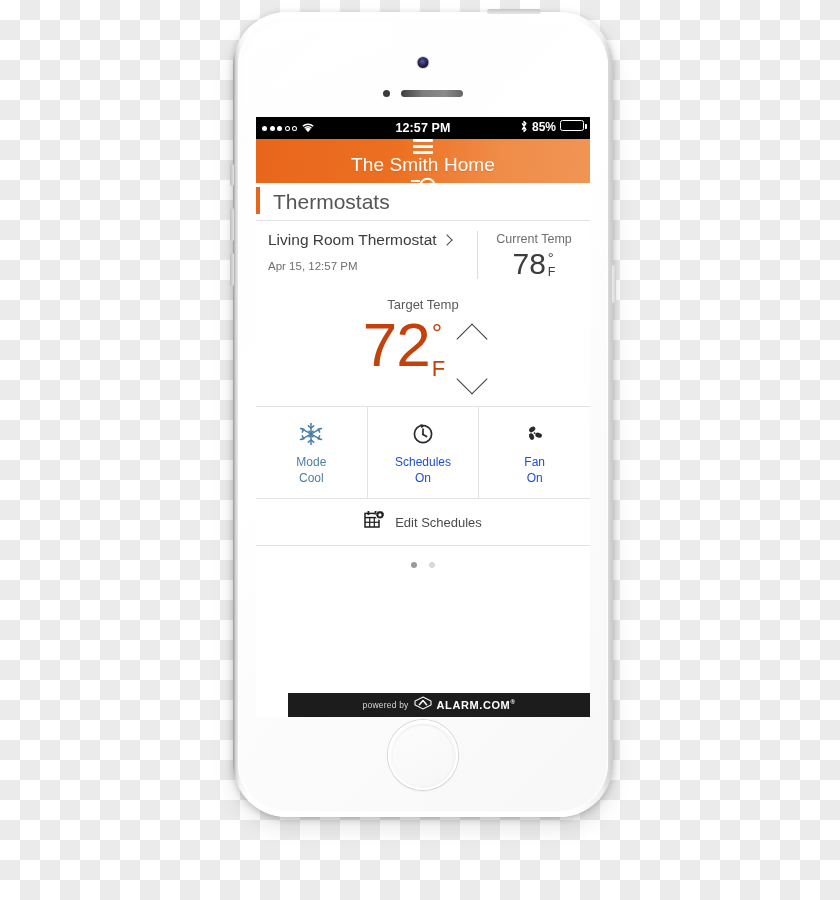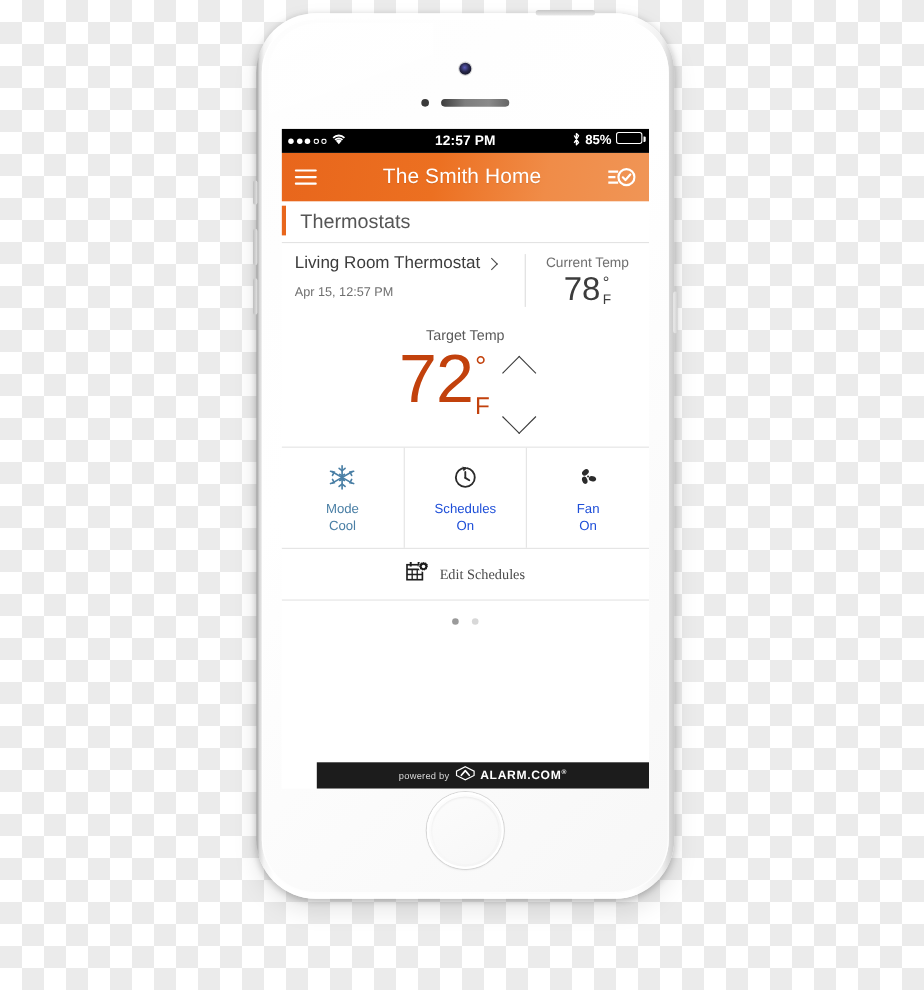--- a/index.html
+++ b/index.html
@@ -208,20 +208,21 @@
 
   
   .app-header {
     height: 44px;
     background: linear-gradient(100deg, #e8661c 0%, #ec7021 42%, #f08c48 72%, #f09556 100%);
     display: flex;
     align-items: center;
     justify-content: space-between;
     padding: 0 12px;
     color: #ffffff;
+    flex-direction: column;
   }
   .hamburger { width: 20px; display: flex; flex-direction: column; gap: 3.5px; cursor: pointer; }
   .hamburger span { display: block; height: 2.5px; background: #ffffff; border-radius: 1px; }
   .app-title {
     font-size: 19px;
     font-weight: 400;
     letter-spacing: 0.1px;
     text-shadow: 0 1px 1px rgba(0,0,0,0.10);
   }
   .checklist-icon { width: 26px; height: 20px; cursor: pointer; }
@@ -235,21 +236,21 @@
     position: relative;
   }
   .section-accent {
     position: absolute;
     left: 0; top: 4px;
     width: 4px; height: 27px;
     background: #e8661c;
   }
   .section-title {
     padding-left: 17px;
-    font-size: 18px;
+    font-size: 21px;
     color: #555555;
     font-weight: 400;
   }
 
   
   .thermo-row {
     display: flex;
     padding: 10px 0 12px 0;
   }
   .thermo-left {
@@ -386,21 +387,21 @@
   
   .edit-row {
     height: 47px;
     display: flex;
     align-items: center;
     justify-content: center;
     gap: 9px;
     border-bottom: 1px solid #e3e3e3;
     cursor: pointer;
   }
-  .edit-label { font-size: 13px; color: #4a4a4a; font-family: Liberation Serif, serif; }
+  .edit-label { font-size: 13px; color: #4a4a4a; }
 
   
   .page-dots {
     display: flex;
     justify-content: center;
     gap: 12px;
     padding-top: 16px;
   }
   .pdot { width: 6px; height: 6px; border-radius: 50%; background: #d8d8d8; }
   .pdot.active { background: #9a9a9a; }

